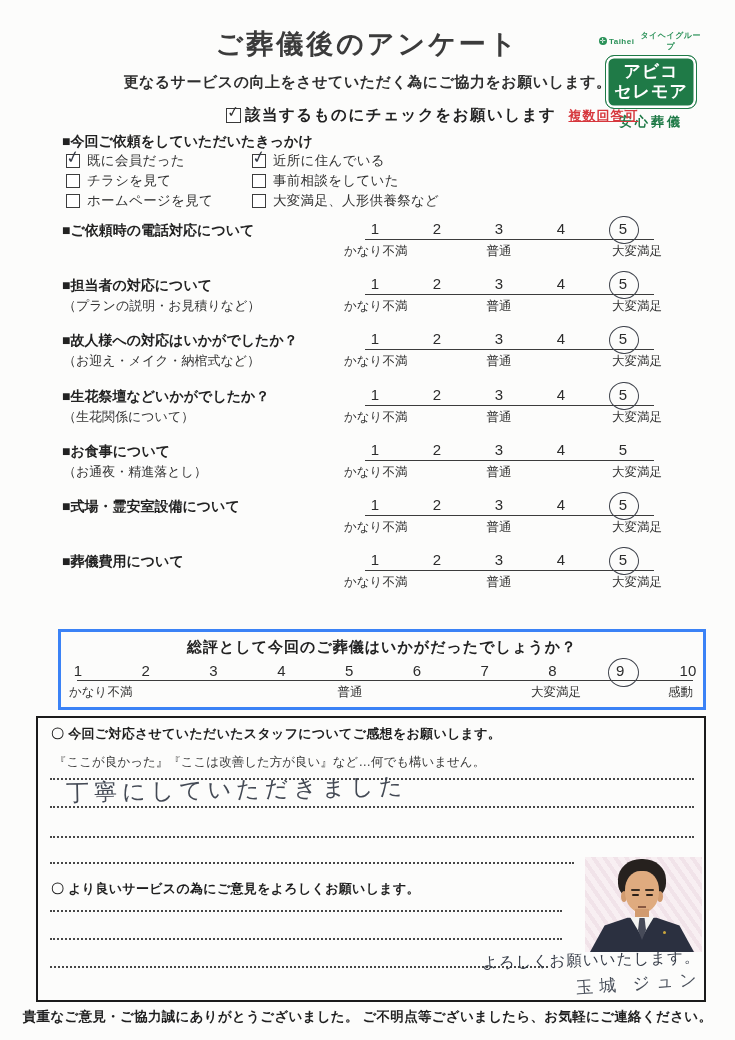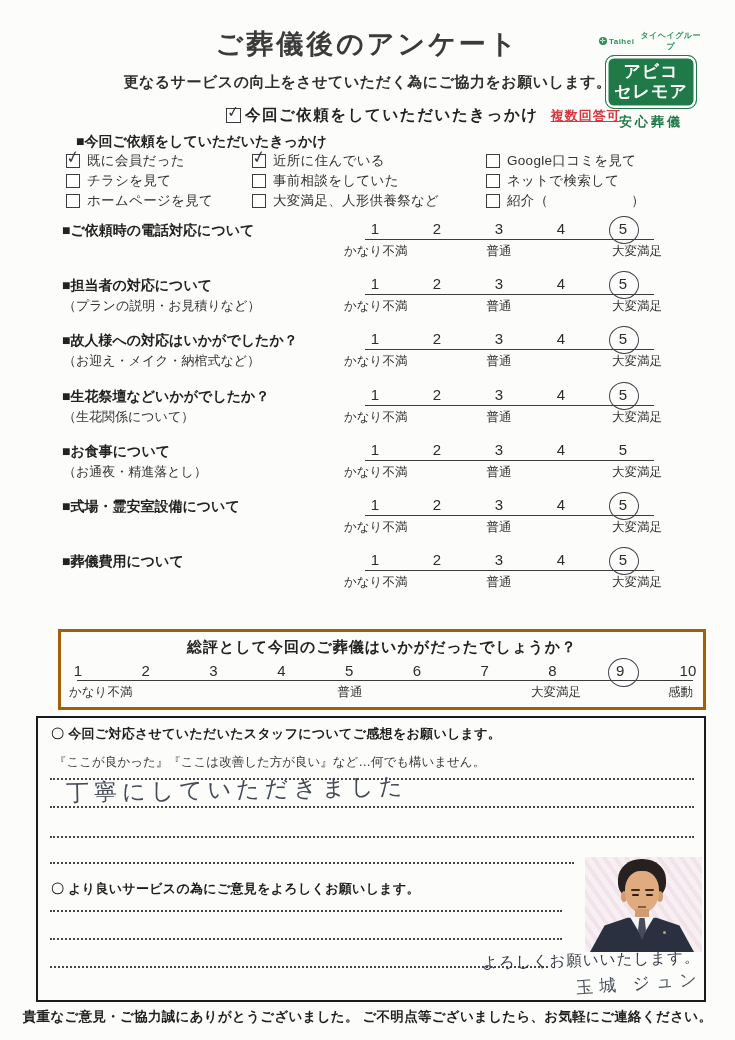--- a/index.html
+++ b/index.html
@@ -33,21 +33,21 @@
 
   
   #instruction{position:absolute;left:226px;top:105px;display:flex;align-items:center;gap:4px;}
   #instruction .icb{position:relative;width:13px;height:13px;border:1.6px solid #3a3a3a;background:#fff;}
   #instruction .icb .mk{position:absolute;left:0px;top:-6px;font-size:15px;font-weight:bold;color:#333;transform:rotate(-8deg);}
   #instruction .itext{font-size:15.5px;font-weight:bold;letter-spacing:1.5px;color:#222;}
   #instruction .inote{margin-left:8px;font-size:13px;font-weight:bold;color:var(--red);
         text-decoration:underline;letter-spacing:1px;}
 
   
-  #trigger-heading{position:absolute;left:62px;top:133px;font-size:14px;font-weight:bold;color:#222;margin-left:14px;}
+  #trigger-heading{position:absolute;left:62px;top:133px;font-size:14px;font-weight:bold;color:#222;}
   #trigger-cols{position:absolute;left:66px;top:151px;display:flex;}
   .tcol{display:flex;flex-direction:column;}
   .tcol0{width:186px;}.tcol1{width:234px;}.tcol2{width:212px;}
   .titem{display:flex;align-items:center;height:20px;gap:7px;}
   .cb{position:relative;flex:0 0 12px;width:12px;height:12px;border:1.4px solid #3c3c3c;background:#fff;}
   .cb .mk{position:absolute;left:-1px;top:-8px;font-size:17px;font-weight:bold;color:var(--pen);transform:rotate(-12deg);}
   .tlabel{font-size:13.5px;color:#333;letter-spacing:.3px;white-space:nowrap;}
 
   
   .q-row{position:absolute;left:0;width:735px;height:50px;}
@@ -56,21 +56,21 @@
   .q-scale{position:absolute;left:344px;top:-2px;width:318px;height:44px;}
   .sline{position:absolute;left:21px;right:8px;top:19px;border-top:1.5px solid #3c3c3c;}
   .snums{position:absolute;left:0;top:0;display:flex;}
   .snums span{width:62px;text-align:center;font-size:15px;font-weight:500;color:#2c2c2c;}
   .lab-low{position:absolute;left:0;top:23px;font-size:12.5px;color:#333;}
   .lab-mid{position:absolute;left:155px;top:23px;transform:translateX(-50%);font-size:12.5px;color:#333;}
   .lab-high{position:absolute;right:0;top:23px;font-size:12.5px;color:#333;}
   .scircle{position:absolute;top:-4px;width:28px;height:26px;border:1.7px solid #3f434c;border-radius:50%;transform:rotate(-4deg);}
 
   
-  #overall-box{position:absolute;left:58px;top:629px;width:642px;height:75px;border:3px solid #a16207;background:transparent;}
+  #overall-box{position:absolute;left:58px;top:629px;width:642px;height:75px;border:3px solid #3b82f6;background:transparent;}
   #overall-heading{position:absolute;left:0;right:0;top:6px;text-align:center;font-size:15px;font-weight:bold;color:#222;letter-spacing:1px;}
   #overall-nums{position:absolute;left:8px;right:6px;top:30px;display:flex;justify-content:space-between;}
   #overall-nums span{width:18px;text-align:center;font-size:15px;font-weight:500;color:#2c2c2c;}
   #overall-line{position:absolute;left:16px;right:10px;top:48px;border-top:1.5px solid #3c3c3c;}
   #overall-box .olab{position:absolute;top:52px;font-size:12.5px;color:#333;}
   #ocircle{position:absolute;left:547px;top:26px;width:29px;height:27px;border:1.7px solid #3f434c;border-radius:50%;transform:rotate(-3deg);}
 
   
   #comment-box{position:absolute;left:36px;top:716px;width:666px;height:282px;border:2px solid #1b1b1b;background:transparent;}
   .c-heading{position:absolute;left:13px;font-size:13px;font-weight:bold;color:#1e1e1e;letter-spacing:.3px;white-space:nowrap;}
@@ -125,21 +125,21 @@
       <span>アビコ</span>
       <span>セレモア</span>
     </div>
     <div class="tagline">安心葬儀</div>
   </div>
 
   <div id="instruction">
     <span class="icb">
         <span class="mk">✓</span>
       </span>
-    <span class="itext">今回ご依頼をしていただいたきっかけ</span>
+    <span class="itext">該当するものにチェックをお願いします</span>
     <span class="inote">複数回答可</span>
   </div>
 
   <div id="trigger-heading">■今回ご依頼をしていただいたきっかけ</div>
   <div id="trigger-cols">
       <div class="tcol tcol0">
         <div class="titem">
           <span class="cb">
             <span class="mk">✓</span>
           </span>
@@ -161,34 +161,20 @@
           </span>
           <span class="tlabel">近所に住んでいる</span>
         </div>
         <div class="titem">
           <span class="cb"></span>
           <span class="tlabel">事前相談をしていた</span>
         </div>
         <div class="titem">
           <span class="cb"></span>
           <span class="tlabel">大変満足、人形供養祭など</span>
-        </div>
-      </div>
-      <div class="tcol tcol2">
-        <div class="titem">
-          <span class="cb"></span>
-          <span class="tlabel">Google口コミを見て</span>
-        </div>
-        <div class="titem">
-          <span class="cb"></span>
-          <span class="tlabel">ネットで検索して</span>
-        </div>
-        <div class="titem">
-          <span class="cb"></span>
-          <span class="tlabel">紹介（　　　　　　）</span>
         </div>
       </div>
     </div>
 
   <div id="ratings-area">
       <div class="q-row" style="top: 222px;">
         <div class="q-title">■ご依頼時の電話対応について</div>
         <div class="q-scale">
           <div class="sline"></div>
           <div class="snums">

